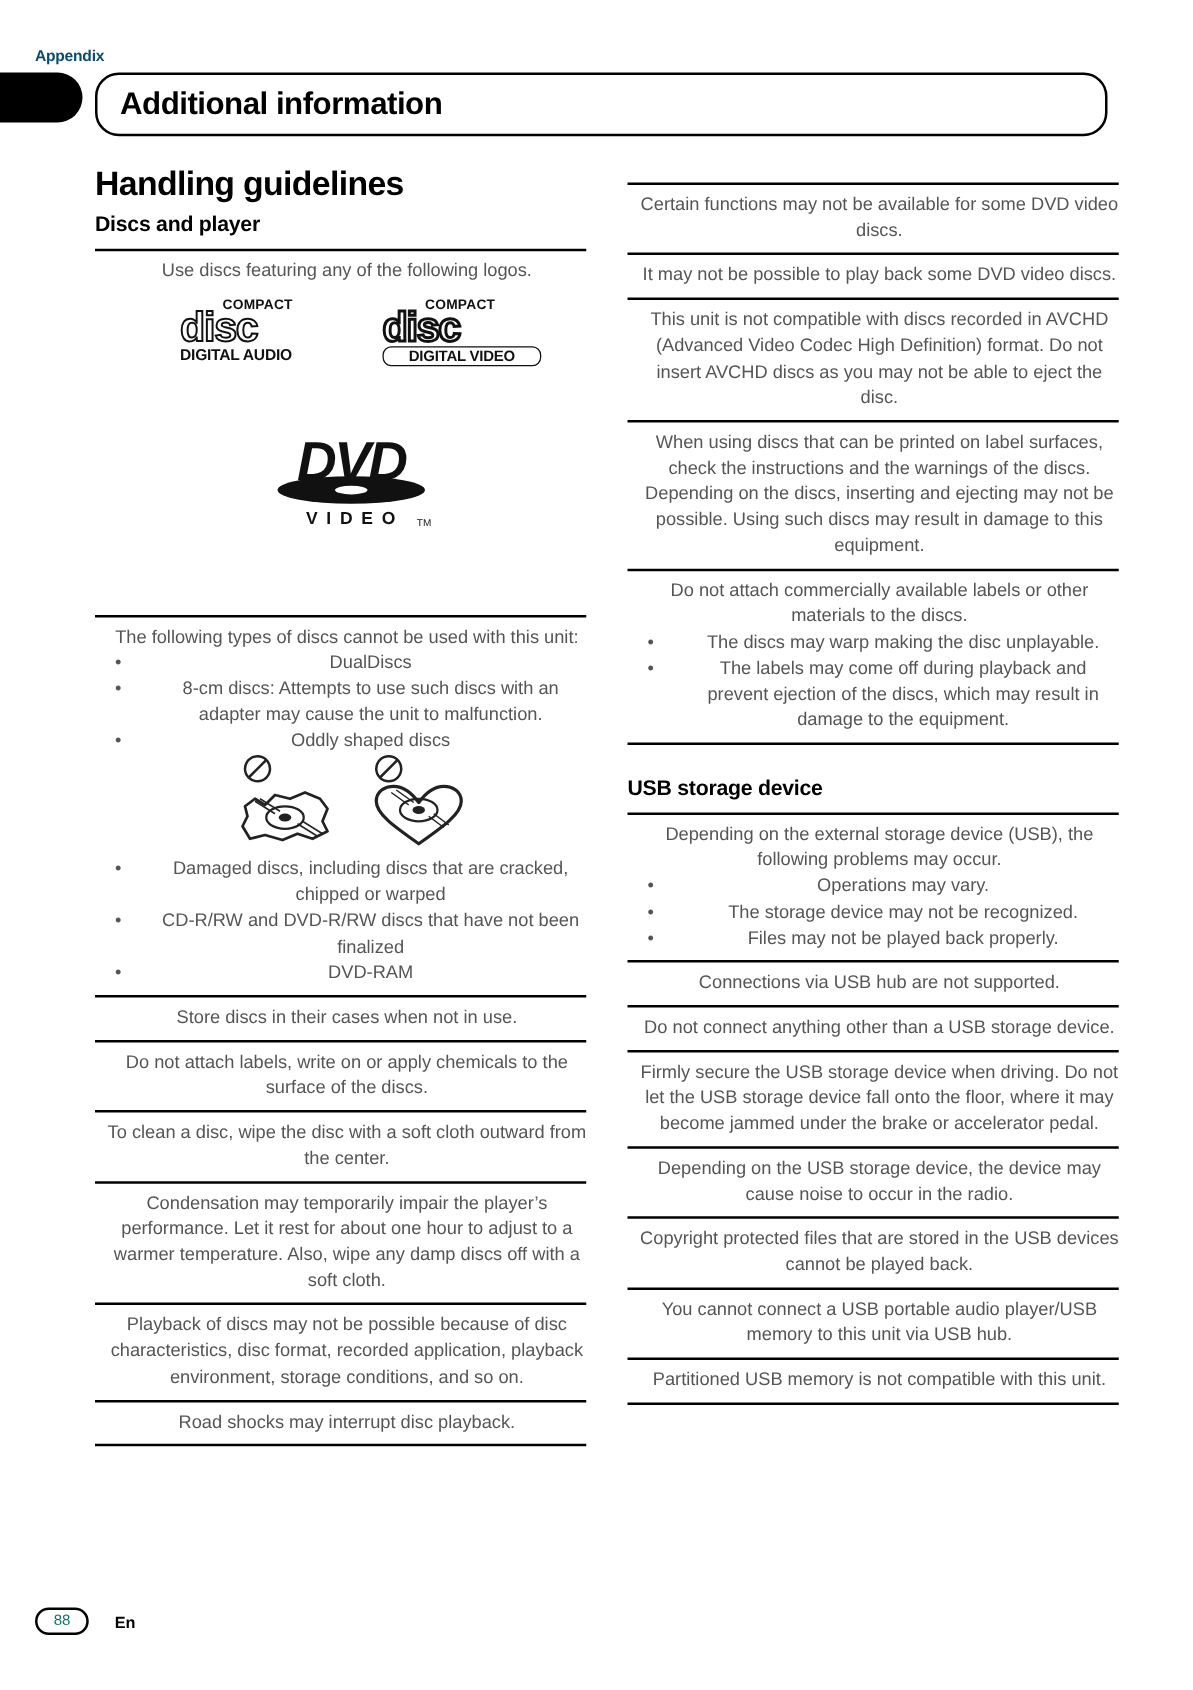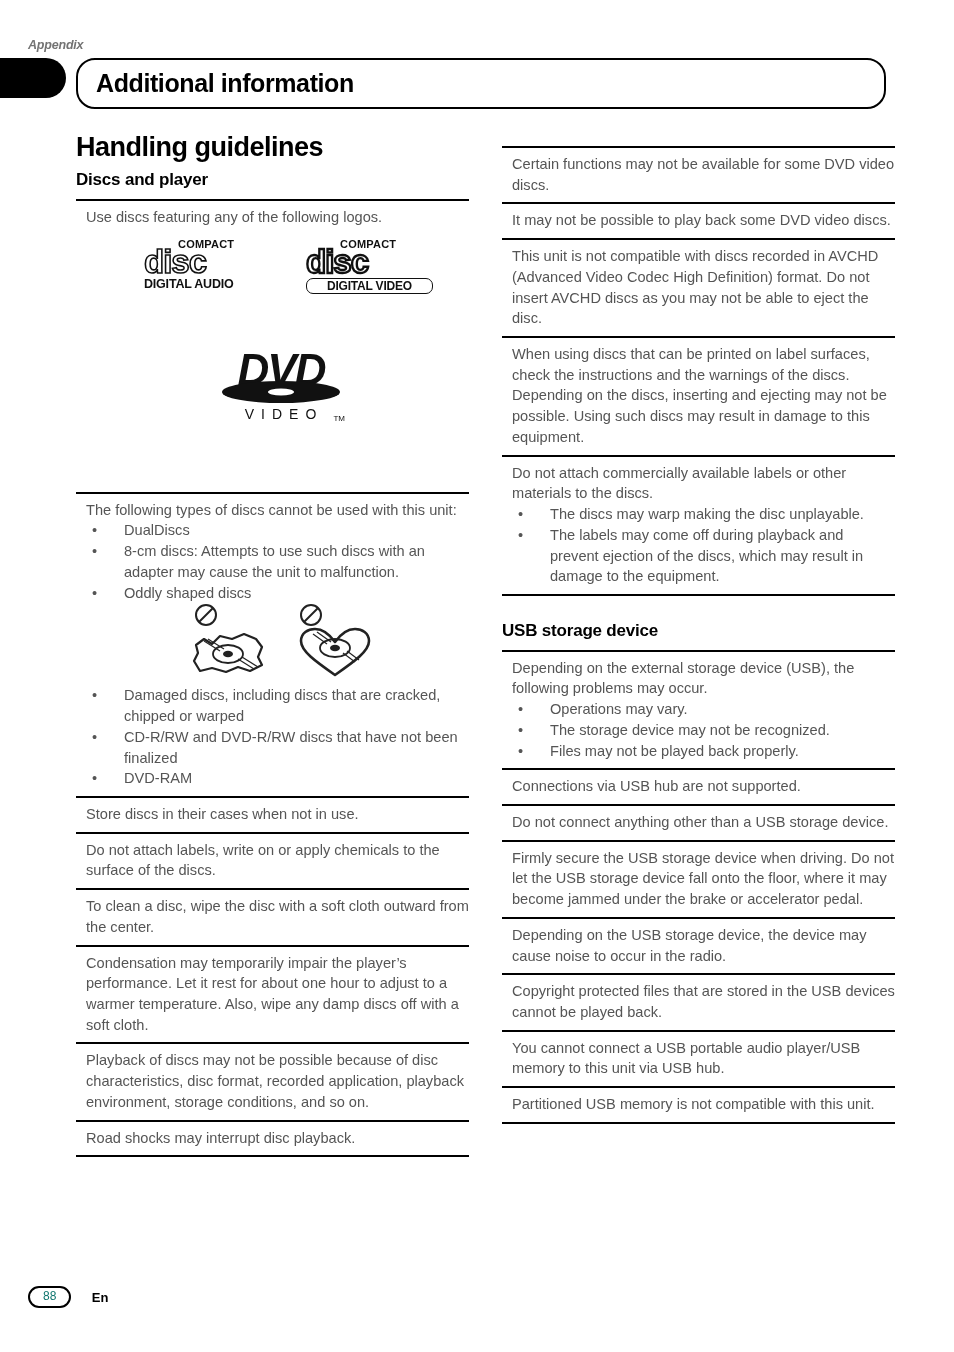--- a/index.html
+++ b/index.html
@@ -16,23 +16,22 @@
     overflow: hidden;
   }
 
   
   .appendix-label {
     position: absolute;
     left: 28px;
     top: 38px;
     font-size: 12.5px;
     font-weight: bold;
-    color: #737373;
+    color: #0c4a6e;
     letter-spacing: -0.2px;
-    font-style: italic;
   }
 
   .header-band {
     position: absolute;
     left: 0;
     top: 58px;
     width: 954px;
     height: 40px;
   }
   .header-tab {
@@ -93,20 +92,21 @@
     line-height: 1.1;
   }
 
   
   .notes {
     border-top: 2.4px solid #000;
   }
   .note {
     border-bottom: 2.4px solid #000;
     padding: 6px 0 7px 10px;
+    text-align: center;
   }
   .note p {
     margin: 0;
     font-size: 14.6px;
     line-height: 1.42;
     color: #555555;
   }
   .note ul {
     margin: 0;
     padding: 0;
@@ -195,21 +195,21 @@
     left: 50%;
     top: 50%;
     transform: translate(-50%, -50%);
     width: 26px;
     height: 7px;
     background: #fff;
     border-radius: 50%;
   }
   .dvd-sub {
     font-size: 14px;
-    font-weight: normal;
+    font-weight: bold;
     letter-spacing: 7px;
     color: #111;
     margin-top: 3px;
     margin-left: 6px;
   }
   .dvd-tm {
     position: absolute;
     right: -4px;
     top: 62px;
     font-size: 8px;

